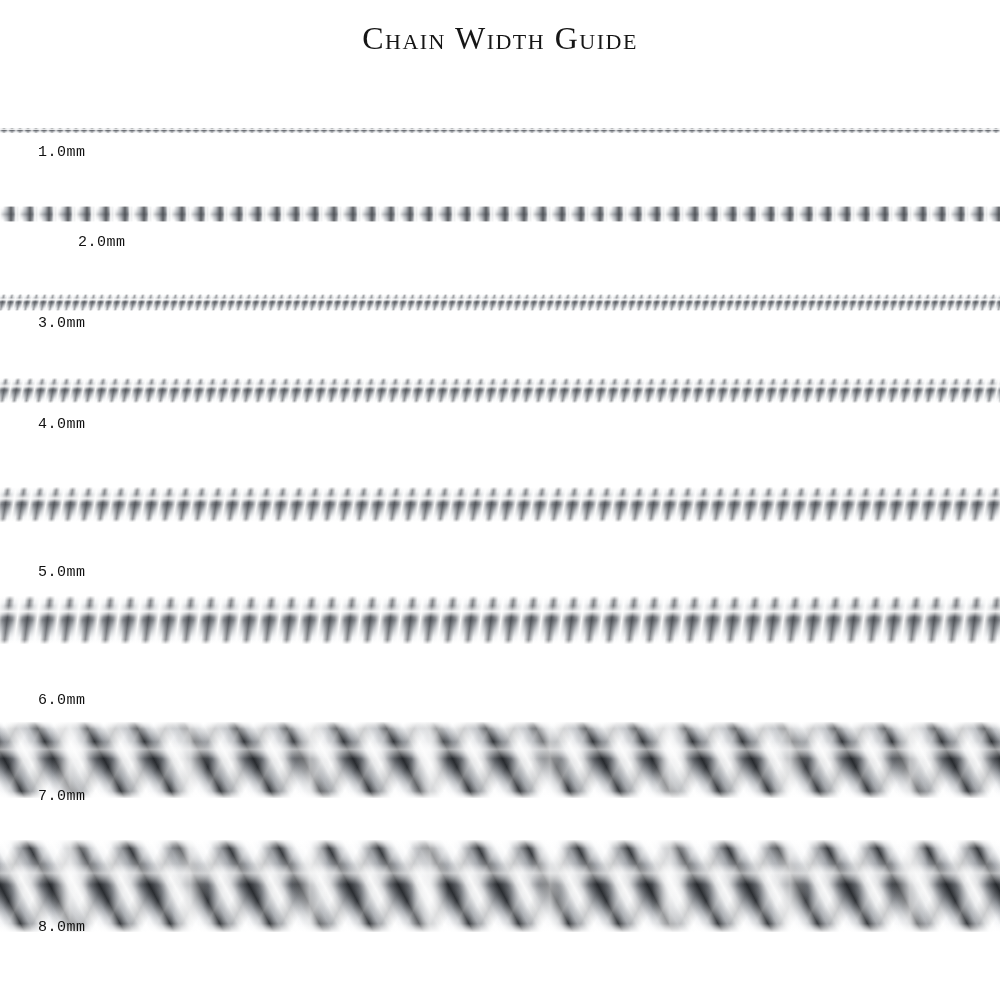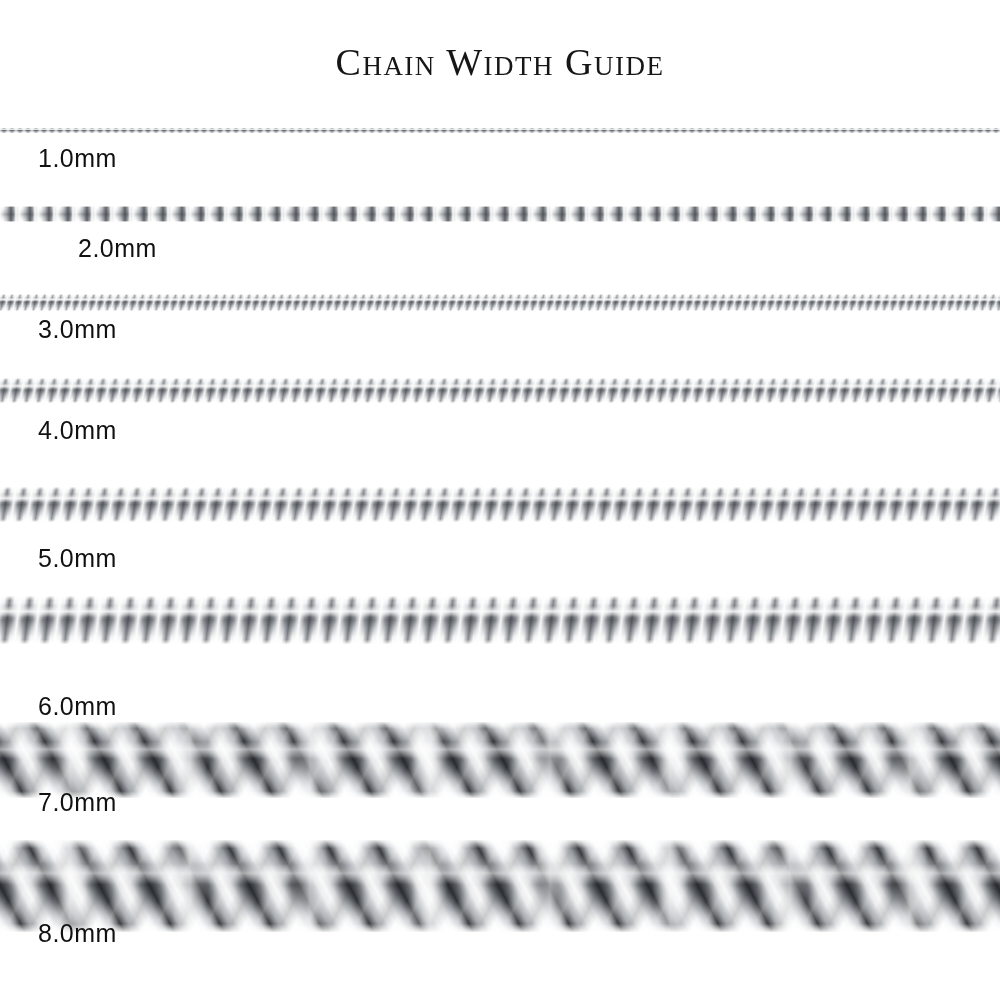--- a/index.html
+++ b/index.html
@@ -15,42 +15,41 @@
     font-family: "Liberation Serif", serif;
     color: #1a1a1a;
   }
   #page-title {
     position: absolute;
     top: 20px;
     left: 0;
     width: 1000px;
     text-align: center;
     font-family: "Liberation Serif", serif;
-    font-size: 38px;
+    font-size: 32px;
     letter-spacing: 1.5px;
     font-variant: small-caps;
     color: #161616;
-    margin-top: 20px;
   }
   .chain-row {
     position: absolute;
     left: 0;
     width: 1000px;
   }
   .chain-strip {
     position: absolute;
     left: 0;
     width: 1000px;
     overflow: hidden;
   }
   .chain-label {
     position: absolute;
     left: 38px;
-    font-family: Liberation Sans, sans-serif;
-    font-size: 25px;
+    font-family: Liberation Mono, monospace;
+    font-size: 15px;
     color: #111111;
     letter-spacing: 0.5px;
     white-space: nowrap;
   }
 
   
   .metal {
     position: absolute;
     left: 0;
     width: 1000px;
@@ -282,21 +281,21 @@
   <div class="chain-label" style="top:416px;">4.0mm</div>
 </div>
 
 <div class="chain-row">
   <div class="chain-strip c5" style="top:487px;">
     <div class="metal"></div>
     <div class="links"></div>
     <div class="sheen"></div>
     <div class="edge-fade"></div>
   </div>
-  <div class="chain-label" style="top:544px;">5.0mm</div>
+  <div class="chain-label" style="top:564px;">5.0mm</div>
 </div>
 
 <div class="chain-row">
   <div class="chain-strip c6" style="top:596px;">
     <div class="metal"></div>
     <div class="links"></div>
     <div class="sheen"></div>
     <div class="edge-fade"></div>
   </div>
   <div class="chain-label" style="top:692px;">6.0mm</div>

